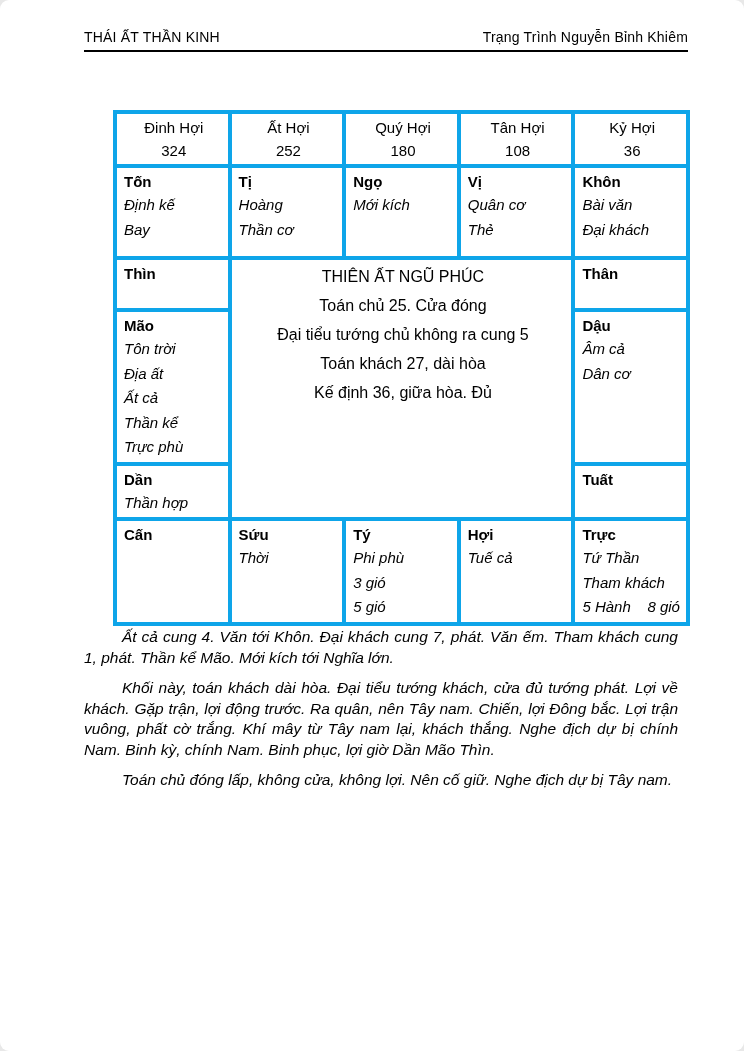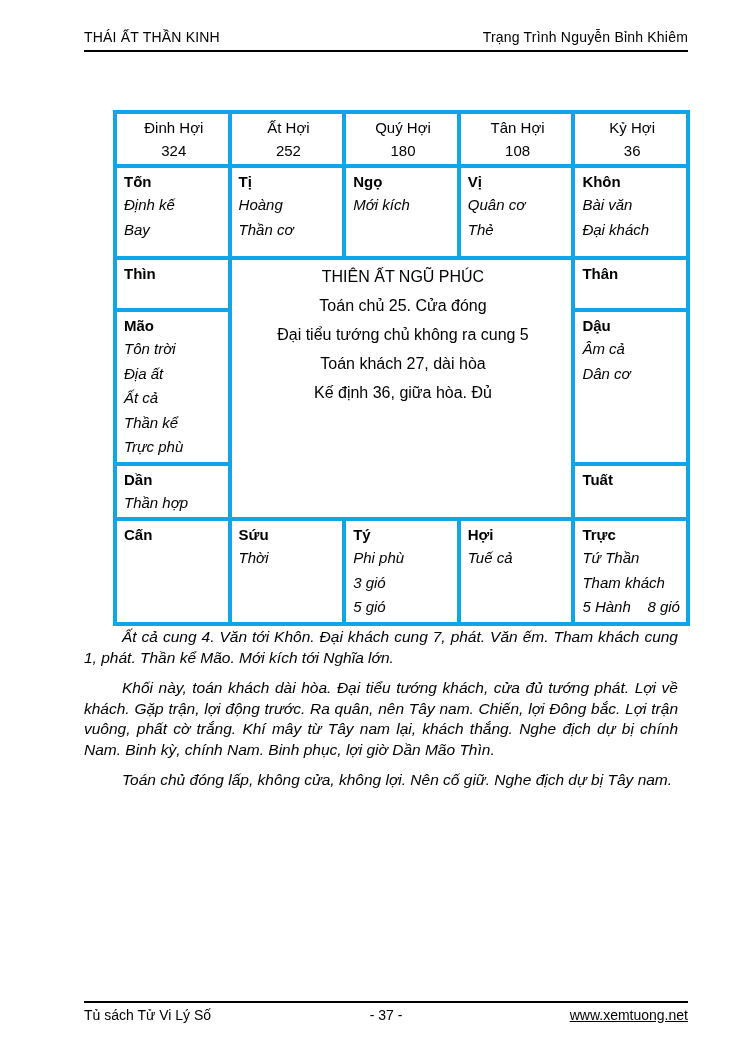--- a/index.html
+++ b/index.html
@@ -4,20 +4,21 @@
 <style>
   html,body{margin:0;padding:0;background:#e8e8e8;}
   .page{
     position:relative;
     width:744px;height:1051px;
     background:#ffffff;
     font-family:"Liberation Sans",sans-serif;
     color:#000;
     overflow:hidden;
     margin:0 auto;
+    border-radius:9px;
   }
   
   .page-header{
     position:absolute;left:84px;top:29px;width:604px;
     display:flex;justify-content:space-between;align-items:flex-end;
     font-size:14px;letter-spacing:.2px;
     padding-bottom:5px;border-bottom:2px solid #000;
   }
   
   table.chart{
@@ -204,19 +205,14 @@
     </tr>
     </tbody>
   </table>
 
   <div class="body-text">
     <p>Ất cả cung 4. Văn tới Khôn. Đại khách cung 7, phát. Văn ếm. Tham khách cung 1, phát. Thần kể Mão. Mới kích tới Nghĩa lớn.</p>
     <p>Khối này, toán khách dài hòa. Đại tiểu tướng khách, cửa đủ tướng phát. Lợi về khách. Gặp trận, lợi động trước. Ra quân, nên Tây nam. Chiến, lợi Đông bắc. Lợi trận vuông, phất cờ trắng. Khí mây từ Tây nam lại, khách thắng. Nghe địch dự bị chính Nam. Binh kỳ, chính Nam. Binh phục, lợi giờ Dần Mão Thìn.</p>
     <p>Toán chủ đóng lấp, không cửa, không lợi. Nên cố giữ. Nghe địch dự bị Tây nam.</p>
   </div>
 
-  <div class="page-footer">
-    <span class="f-left">Tủ sách Tử Vi Lý Số</span>
-    <span class="f-center">- 37 -</span>
-    <span class="f-right">www.xemtuong.net</span>
-  </div>
 
 </div>
 
 </body></html>

